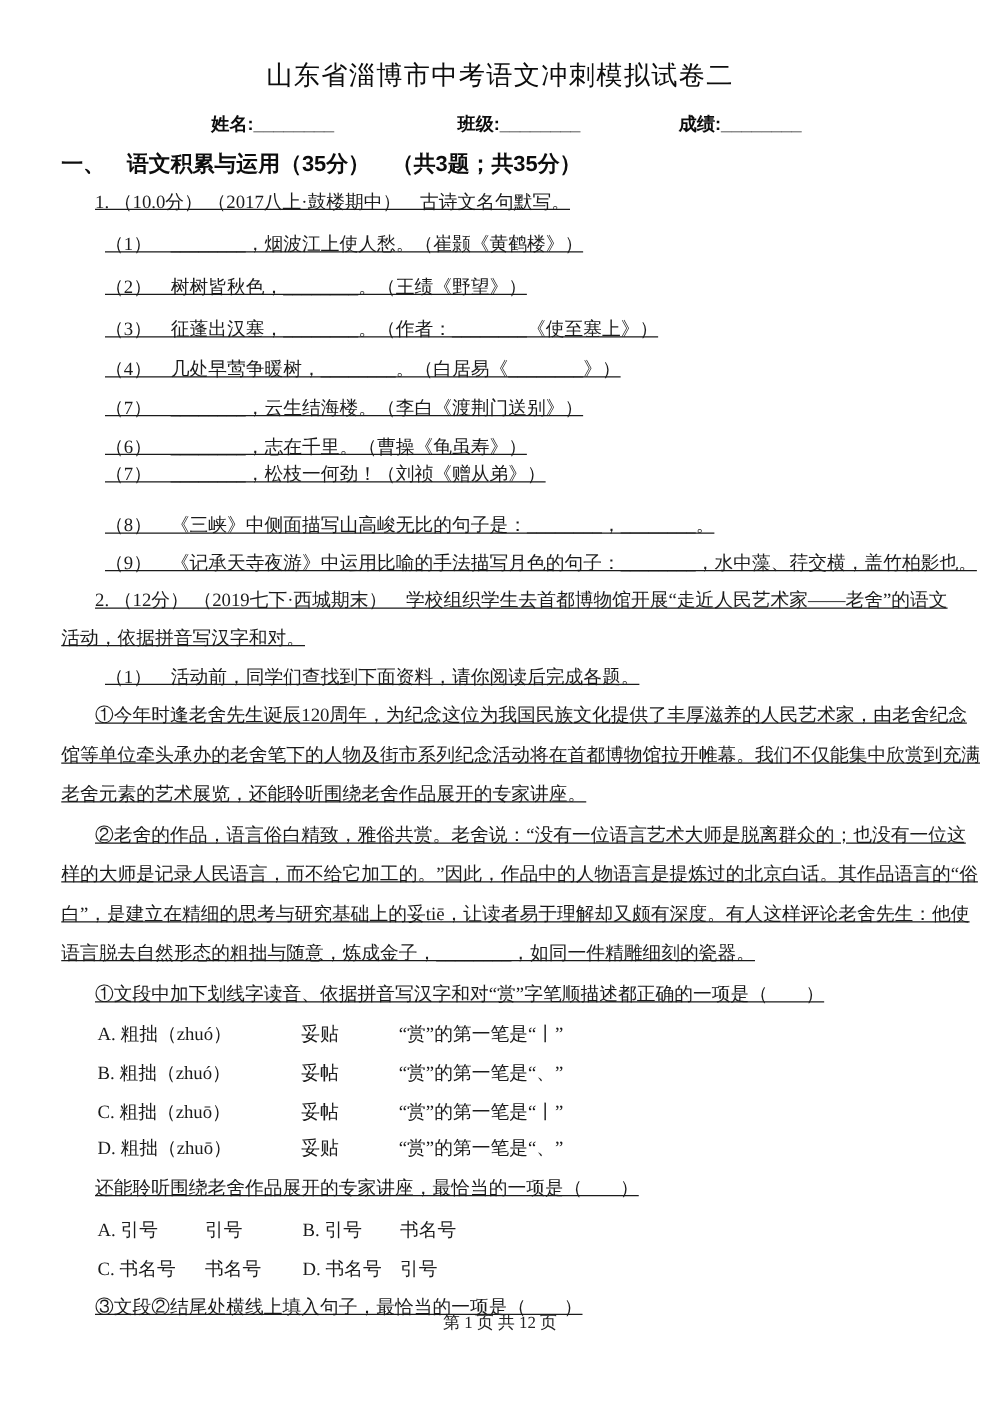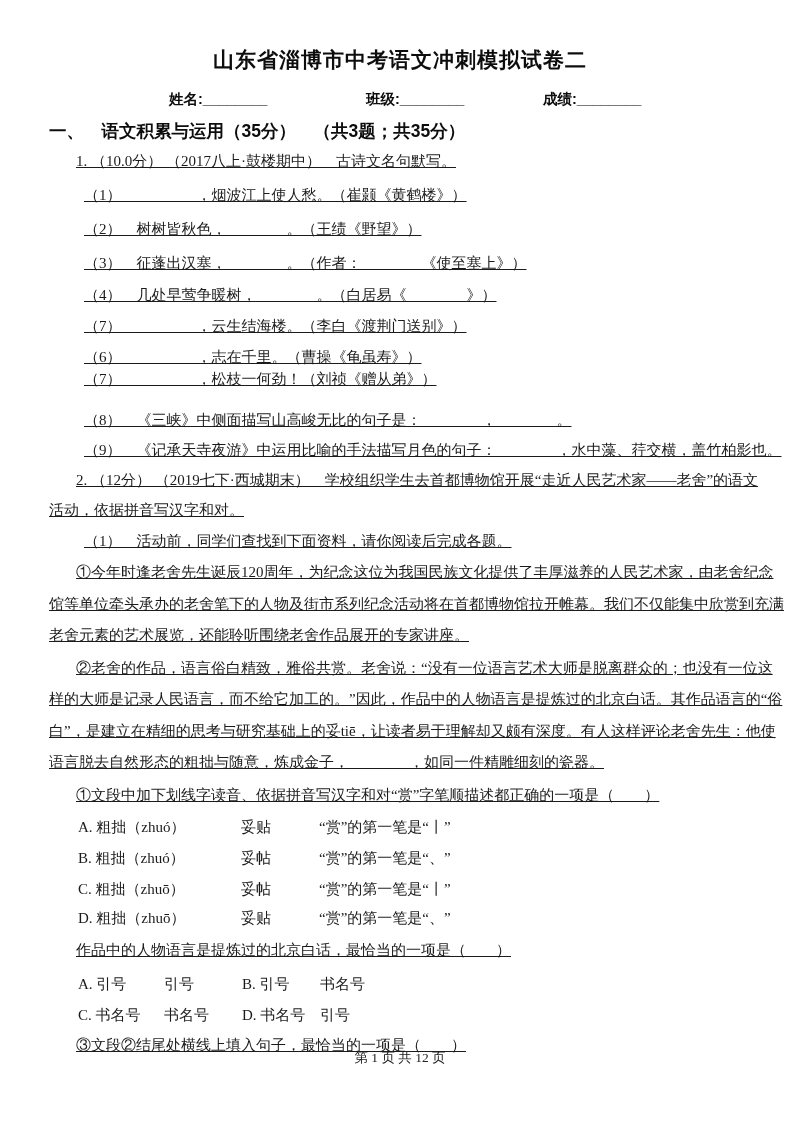--- a/index.html
+++ b/index.html
@@ -7,21 +7,21 @@
   body {
     background:#ffffff;
     position:relative;
     overflow:hidden;
     font-family:"Liberation Serif","DejaVu Serif",serif;
     color:#1b1b1b;
   }
   .sans { font-family:"Liberation Sans","DejaVu Sans",sans-serif; }
   .doc-title {
     position:absolute; left:0; top:46px; width:800px;
-    text-align:center; font-weight:700; font-size:21px; letter-spacing:1px;
+    text-align:center; font-weight:400; font-size:21px; letter-spacing:1px;
     color:#0d0d0d;
   }
   .hdr-field { position:absolute; top:90px; font-weight:700; font-size:14.5px; color:#0d0d0d; }
   #hf-name  { left:169px; }
   #hf-class { left:366px; }
   #hf-score { left:543px; }
   .section-heading {
     position:absolute; left:49px; top:119px;
     font-weight:700; font-size:17.5px; color:#0d0d0d;
   }
@@ -81,21 +81,21 @@
   <div class="ln" style="left:76px;top:786px">①文段中加下划线字读音、依据拼音写汉字和对“赏”字笔顺描述都正确的一项是（　　）</div>
 
   <div class="ln opt3" style="left:78px;top:818px"><span class="c1">A. 粗拙（zhuó）</span><span class="c2">妥贴</span><span class="c3">“赏”的第一笔是“丨”</span></div>
 
   <div class="ln opt3" style="left:78px;top:849px"><span class="c1">B. 粗拙（zhuó）</span><span class="c2">妥帖</span><span class="c3">“赏”的第一笔是“、”</span></div>
 
   <div class="ln opt3" style="left:78px;top:880px"><span class="c1">C. 粗拙（zhuō）</span><span class="c2">妥帖</span><span class="c3">“赏”的第一笔是“丨”</span></div>
 
   <div class="ln opt3" style="left:78px;top:909px"><span class="c1">D. 粗拙（zhuō）</span><span class="c2">妥贴</span><span class="c3">“赏”的第一笔是“、”</span></div>
 
-  <div class="ln" style="left:76px;top:941px">作品中的人物语言是提炼过的北京白话，最恰当的一项是（　　）</div>
+  <div class="ln" style="left:76px;top:941px">还能聆听围绕老舍作品展开的专家讲座，最恰当的一项是（　　）</div>
 
   <div class="ln opt4" style="left:78px;top:975px"><span class="c1">A. 引号</span><span class="c2">引号</span><span class="c3">B. 引号</span><span class="c4">书名号</span></div>
 
   <div class="ln opt4" style="left:78px;top:1006px"><span class="c1">C. 书名号</span><span class="c2">书名号</span><span class="c3">D. 书名号</span><span class="c4">引号</span></div>
 
   <div class="ln" style="left:76px;top:1036px">③文段②结尾处横线上填入句子，最恰当的一项是（　　）</div>
 
   <div class="page-footer">第 1 页 共 12 页</div>
 
 </div>

